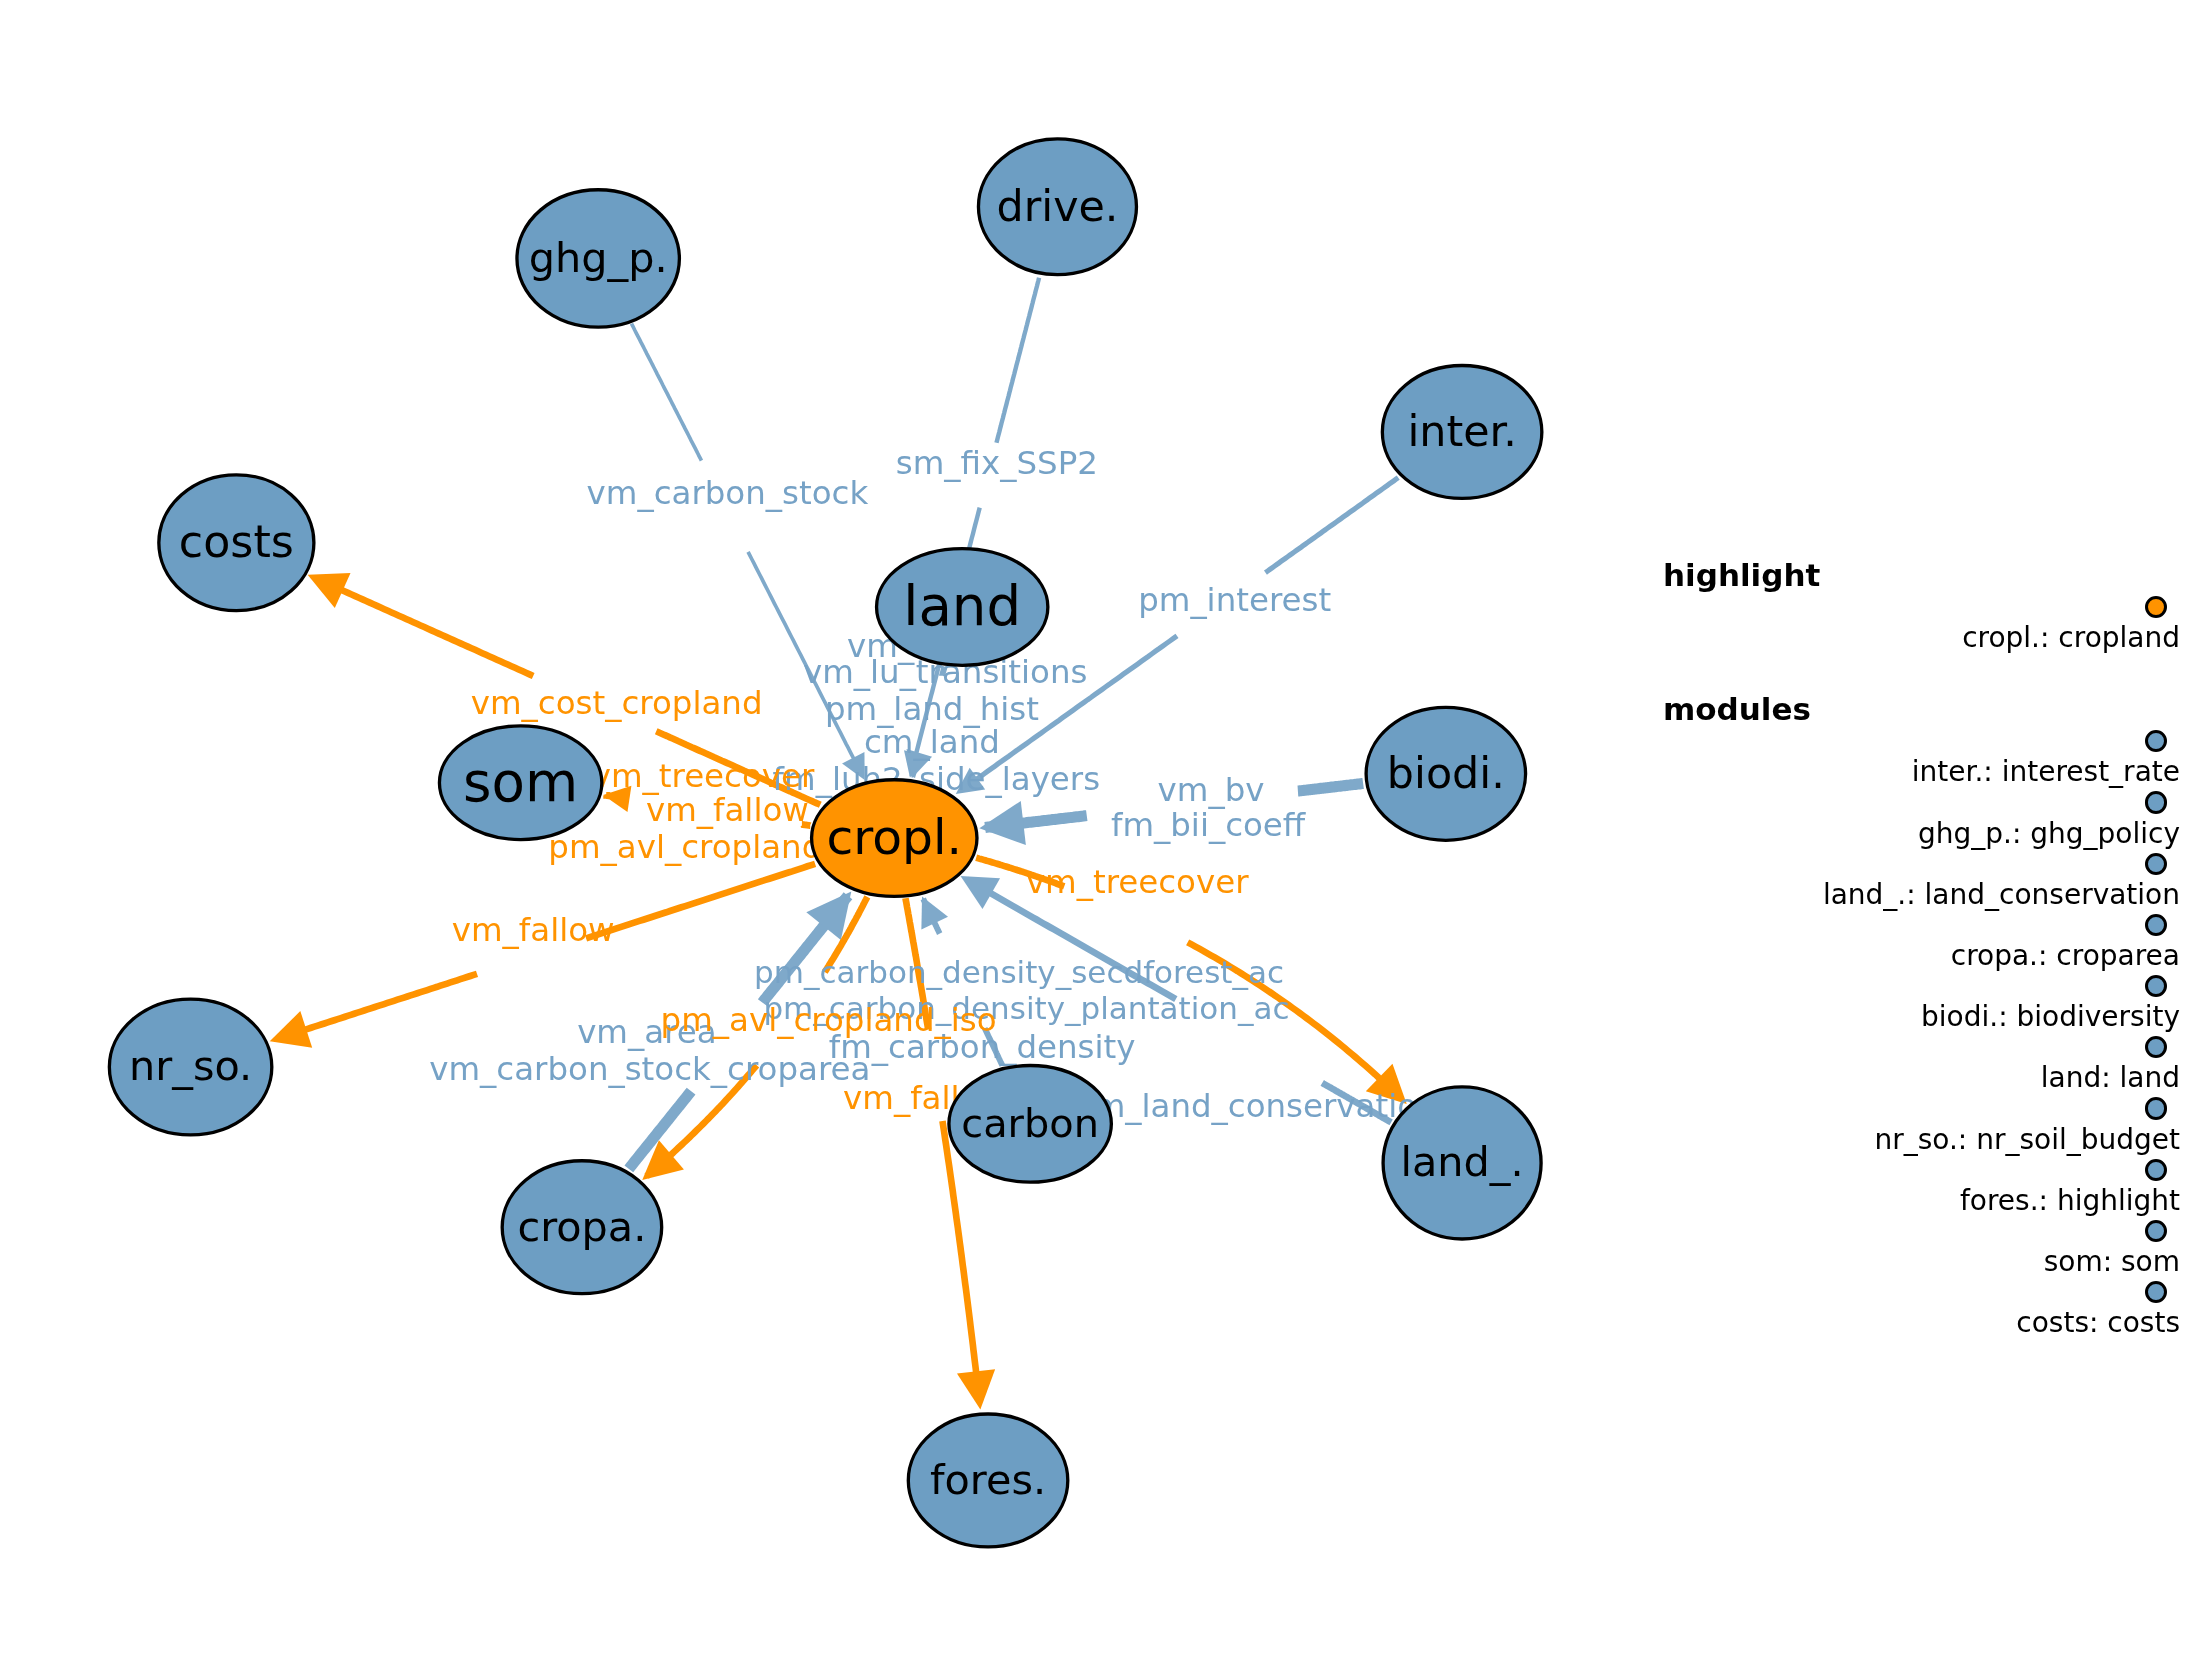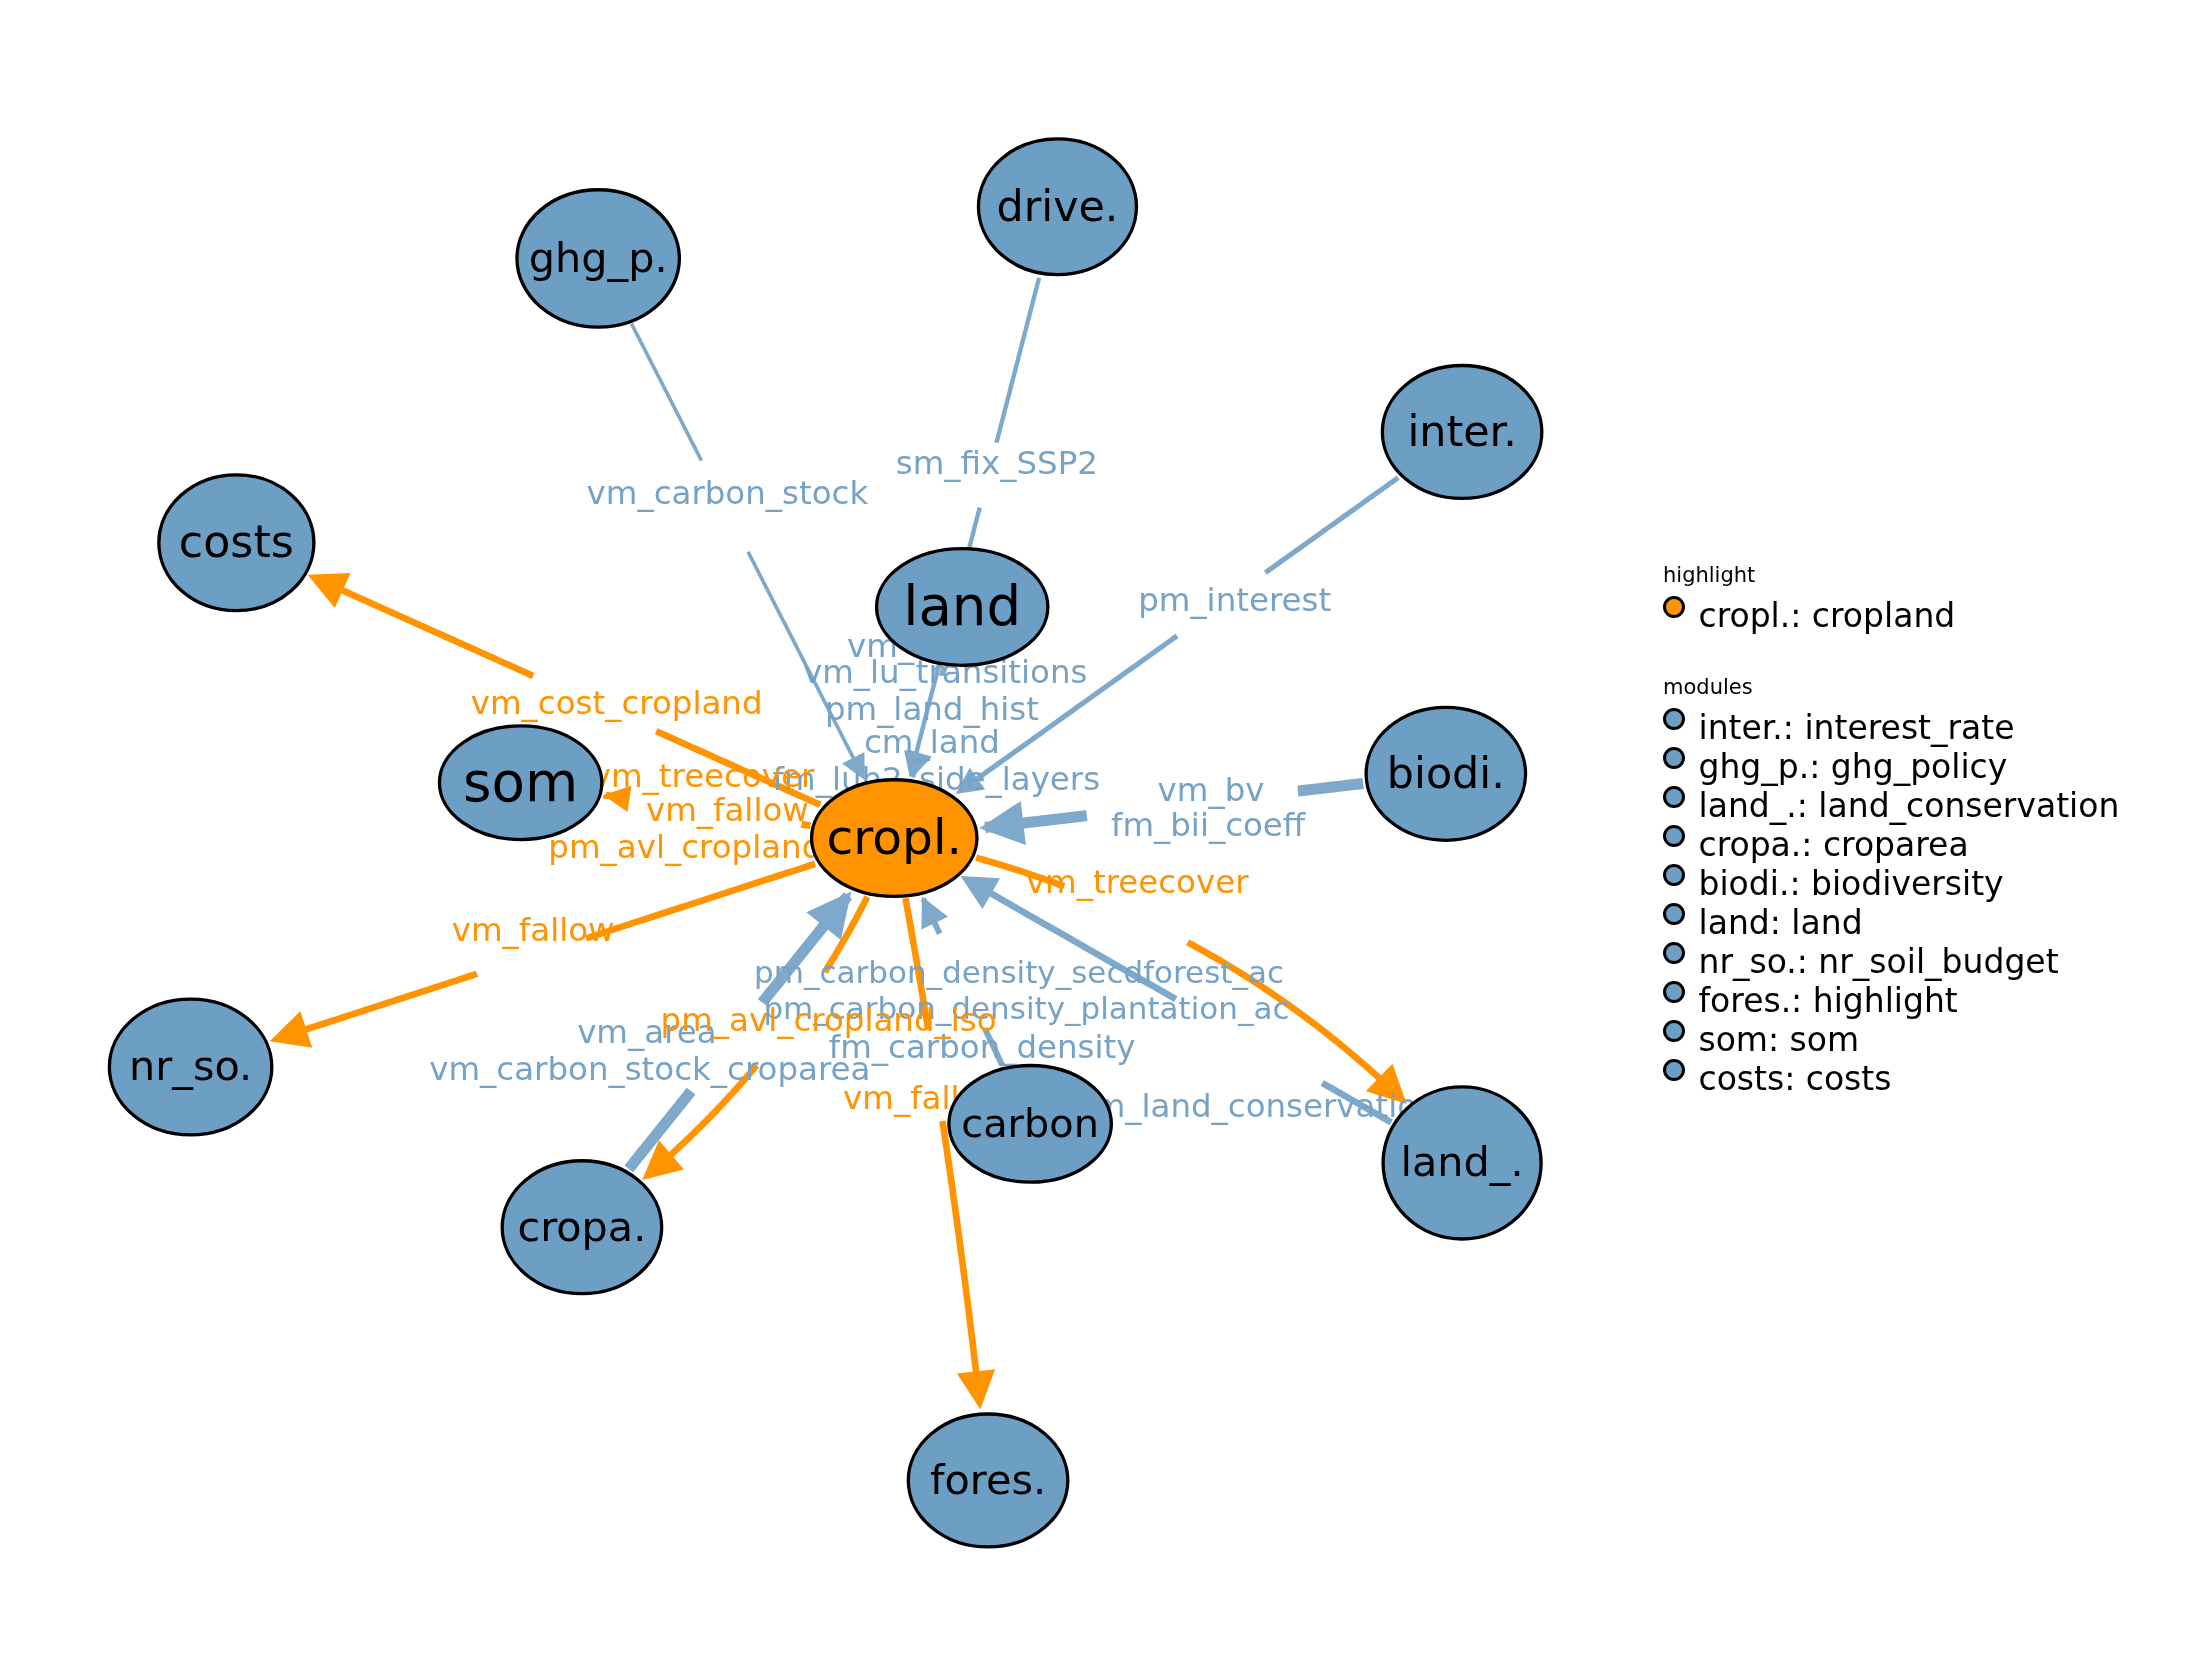--- a/index.html
+++ b/index.html
@@ -1,22 +1,22 @@
 <!DOCTYPE html>
 <html style="font-size:11.8px"><head>
 <meta charset="utf-8">
 <style>
   html,body{margin:0;padding:0;background:#ffffff;}
   body{font-family:"DejaVu Sans", sans-serif;}
   #stage{position:relative;width:2205px;height:1654px;background:#ffffff;overflow:hidden;}
   #graph-svg{position:absolute;left:0;top:0;}
   .legend{position:absolute;left:1663px;top:555px;width:517px;color:#000;}
-  .legend-header{font-size:21px;font-weight:normal;line-height:41px;}
+  .legend-header{font-size:31px;font-weight:bold;line-height:41px;}
   .legend-header.modules{margin-top:32px;}
-  .legend-row{font-size:33px;line-height:39px;white-space:nowrap;display:flex;align-items:flex-start;}
+  .legend-row{font-size:28px;line-height:39px;white-space:nowrap;display:flex;align-items:flex-end;flex-direction:column;}
   .legend-dot{display:inline-block;width:16.2px;height:16.2px;border-radius:50%;
               border:3px solid #000;margin-right:13.3px;flex:0 0 auto;}
   .legend-label{display:inline-block;}
 </style>
 </head>
 <body>
 
 <div id="stage">
   <svg id="graph-svg" width="2205" height="1654" viewBox="0 0 2986 2240">
     <g id="edges-layer">

